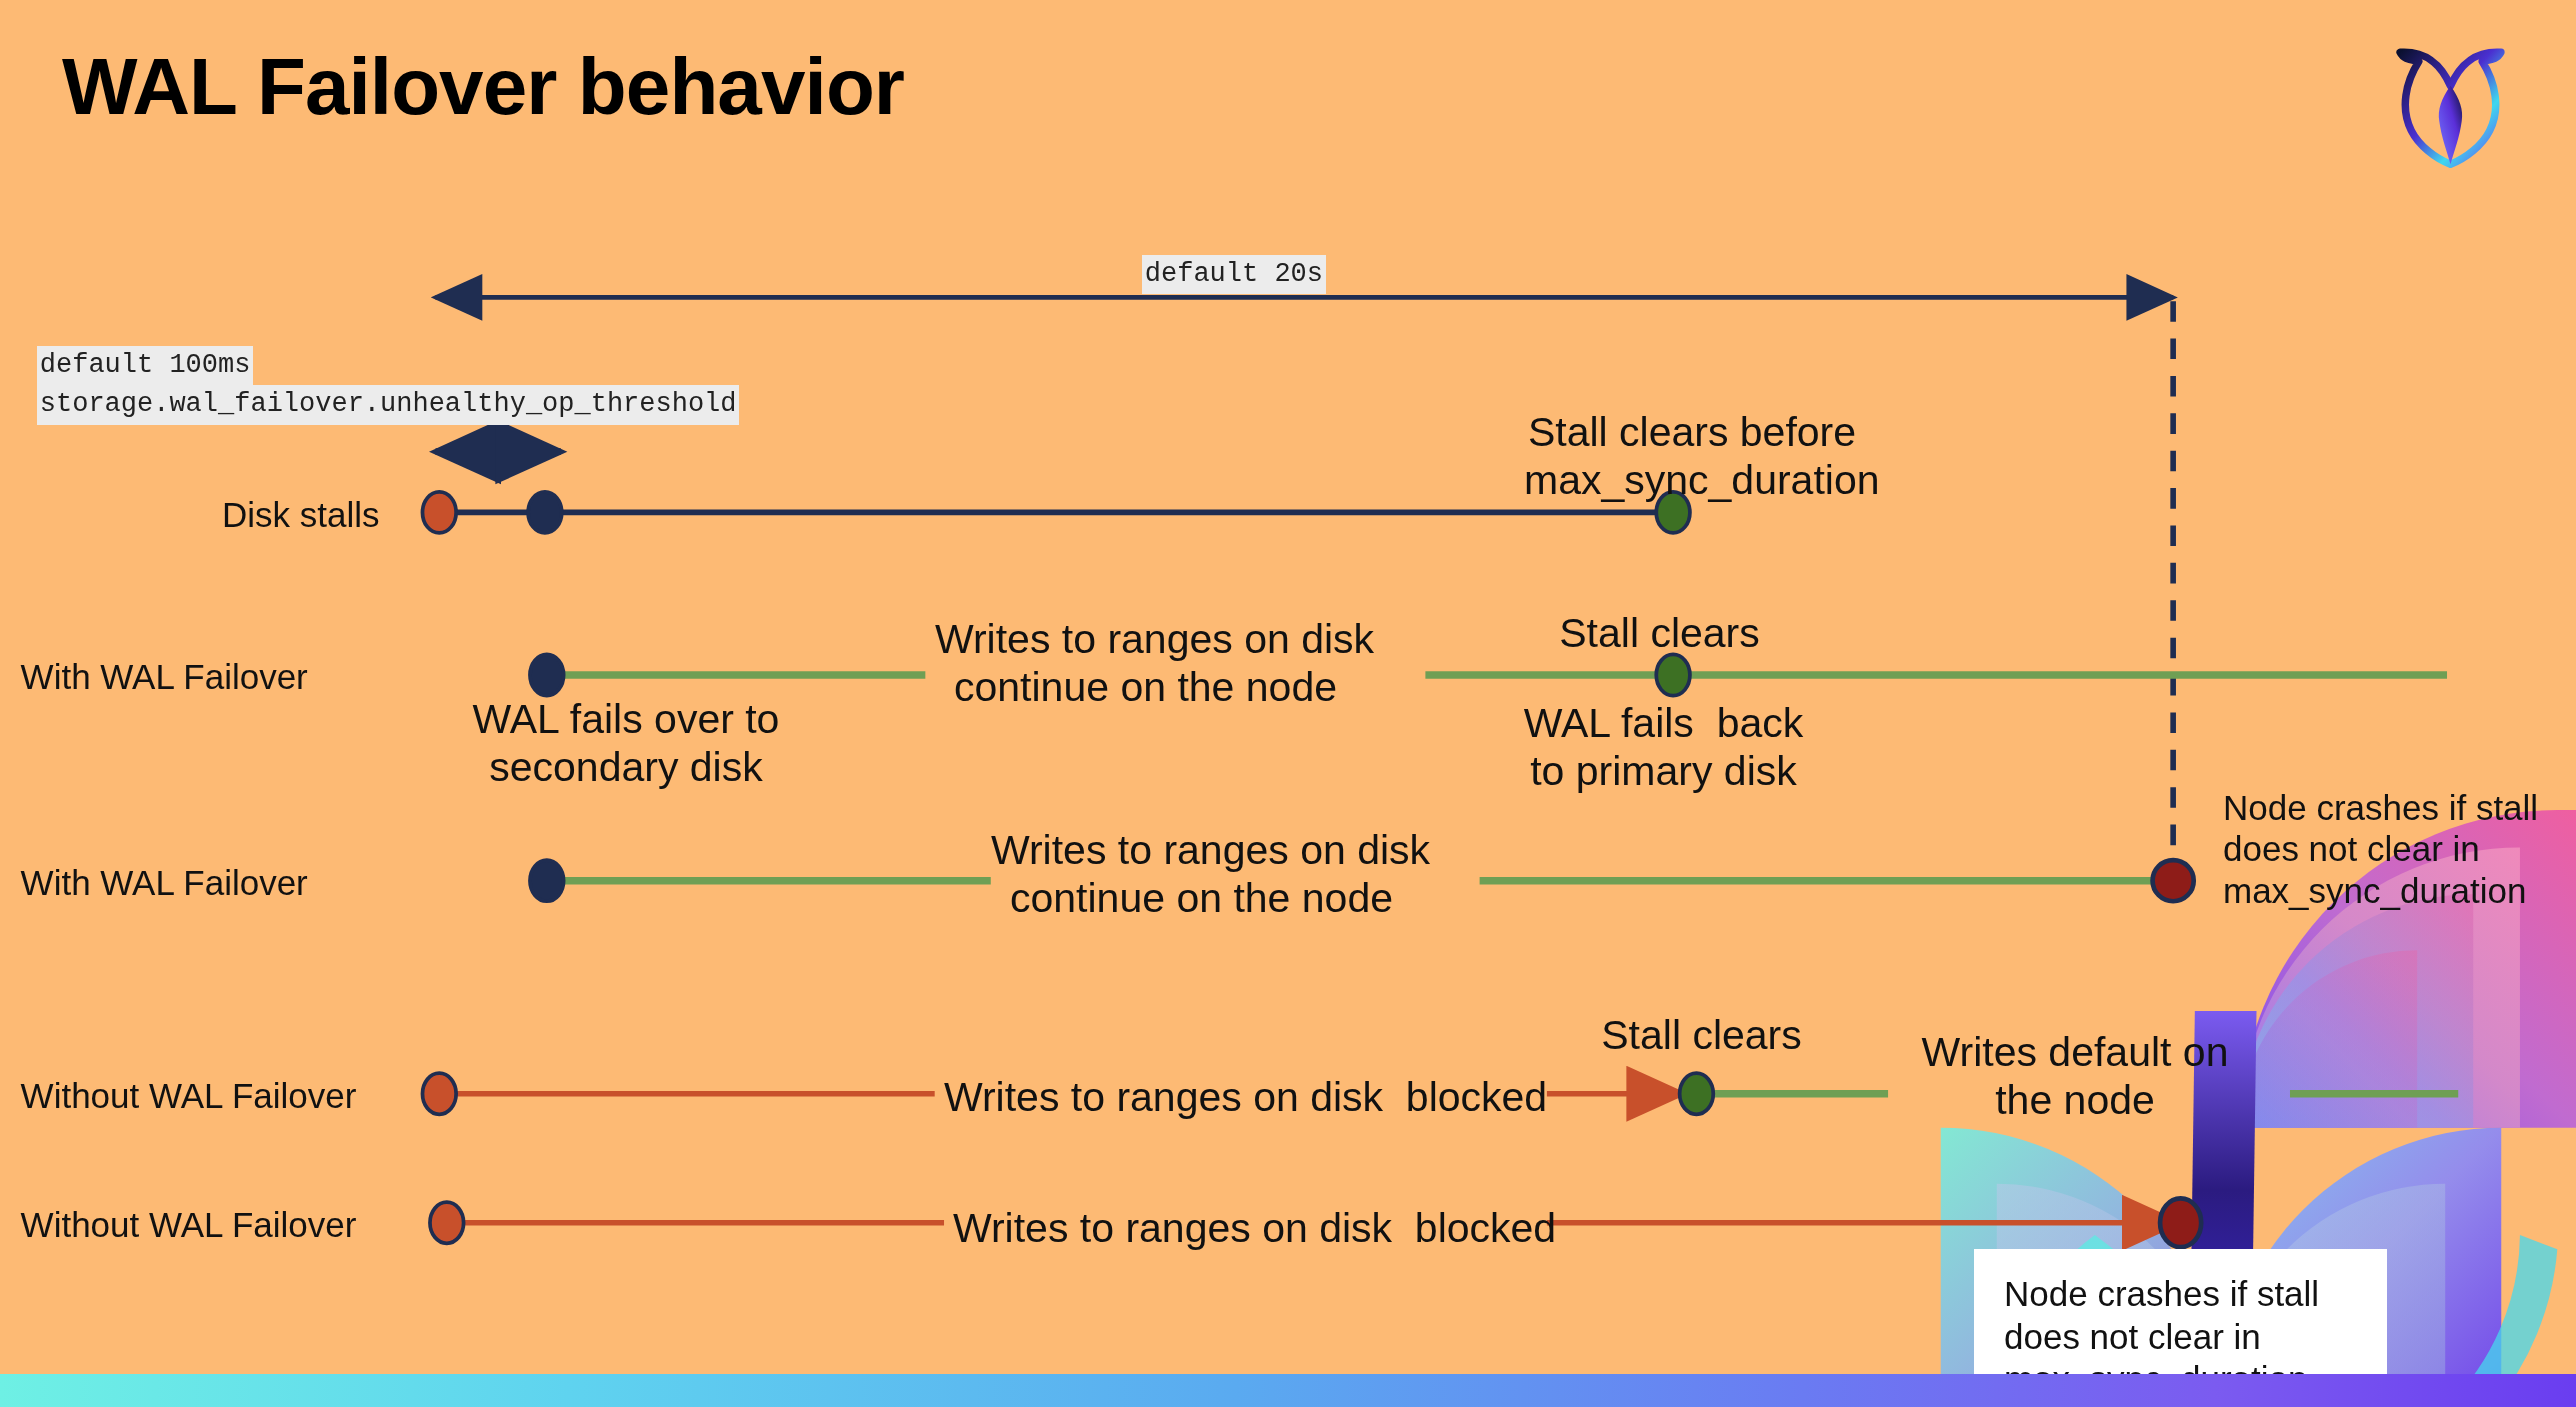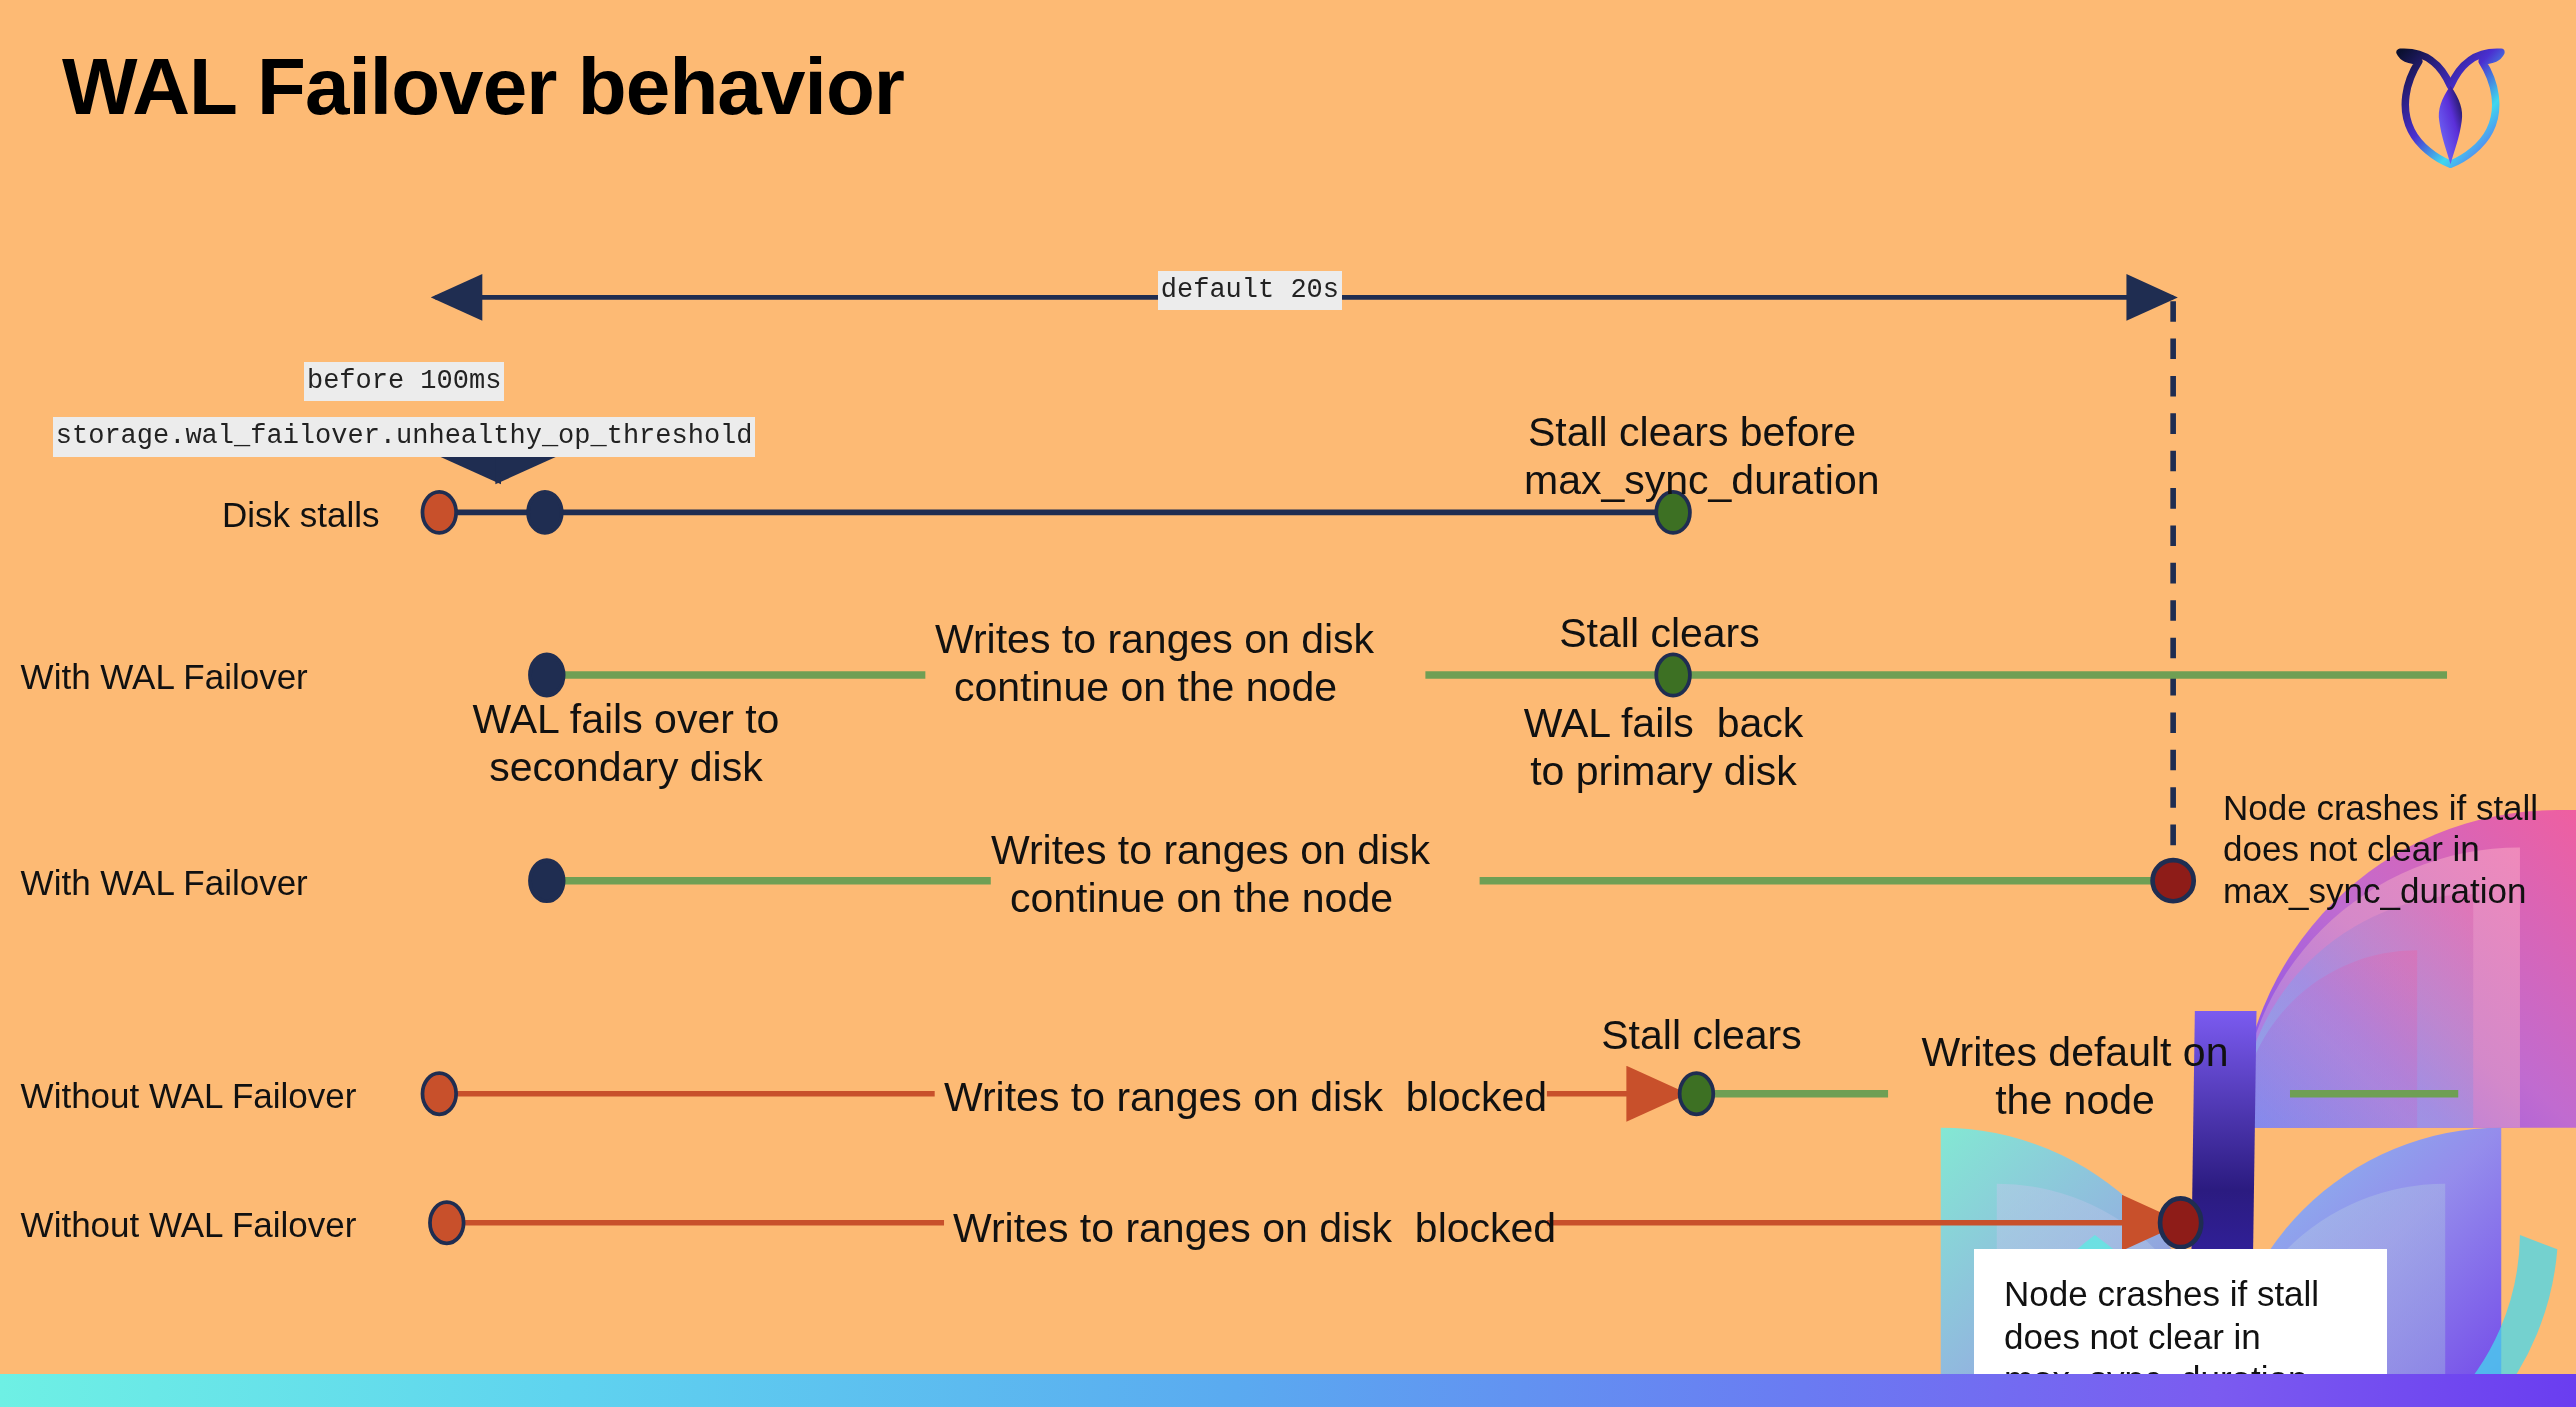--- a/index.html
+++ b/index.html
@@ -37,21 +37,21 @@
   .lbl{position:absolute;z-index:20;line-height:1.18;white-space:pre;}
   .row-label{font-size:35px;color:#111;}
   .ann{font-size:41px;color:#111;text-align:center;}
   .ann-l{font-size:35px;color:#111;text-align:left;}
   .code{
     font-family:"Liberation Mono", monospace;
     font-size:27px;color:#222;background:#ececec;
     display:inline-block;padding:1.9px 2.8px;line-height:1.32;
   }
   .codeblock{position:absolute;z-index:20;}
-  .codeblock > div{margin:16px;text-align:center;}
+  .codeblock > div{margin:0;}
 
   .callout{
     position:absolute;z-index:25;background:#ffffff;
     font-size:35px;color:#111;line-height:1.22;
     padding:24px 28px 24px 30px;white-space:pre;
   }
 </style>
 </head>
 <body>
 
@@ -198,21 +198,21 @@
       </linearGradient>
     </defs>
     <path d="M16 26 C48 24 62 44 70 62 C78 44 92 24 124 26 C120 34 112 34 104 36
              C118 58 124 86 112 110 C104 126 86 140 70 146 C54 140 36 126 28 110
              C16 86 22 58 36 36 C28 34 20 34 16 26 Z" fill="none" stroke="url(#lg1)" stroke-width="8" stroke-linejoin="round"></path>
     <path d="M70 62 C60 76 56 88 58 100 C60 116 66 132 70 146
              C74 132 80 116 82 100 C84 88 80 76 70 62 Z" fill="url(#lg2)"></path>
   </svg>
 
   <div class="codeblock" style="left:37px;top:346px;">
-    <div><span class="code">before 100ms</span></div>
+    <div><span class="code">default 100ms</span></div>
     <div><span class="code">storage.wal_failover.unhealthy_op_threshold</span></div>
   </div>
 
   <div class="codeblock" style="left:1142px;top:255px;">
     <div><span class="code">default 20s</span></div>
   </div>
 
   <div class="lbl row-label" style="left:222px;top:494px;">Disk stalls</div>
   <div class="lbl row-label" style="left:20.6px;top:656px;">With WAL Failover</div>
   <div class="lbl row-label" style="left:20.6px;top:862px;">With WAL Failover</div>

